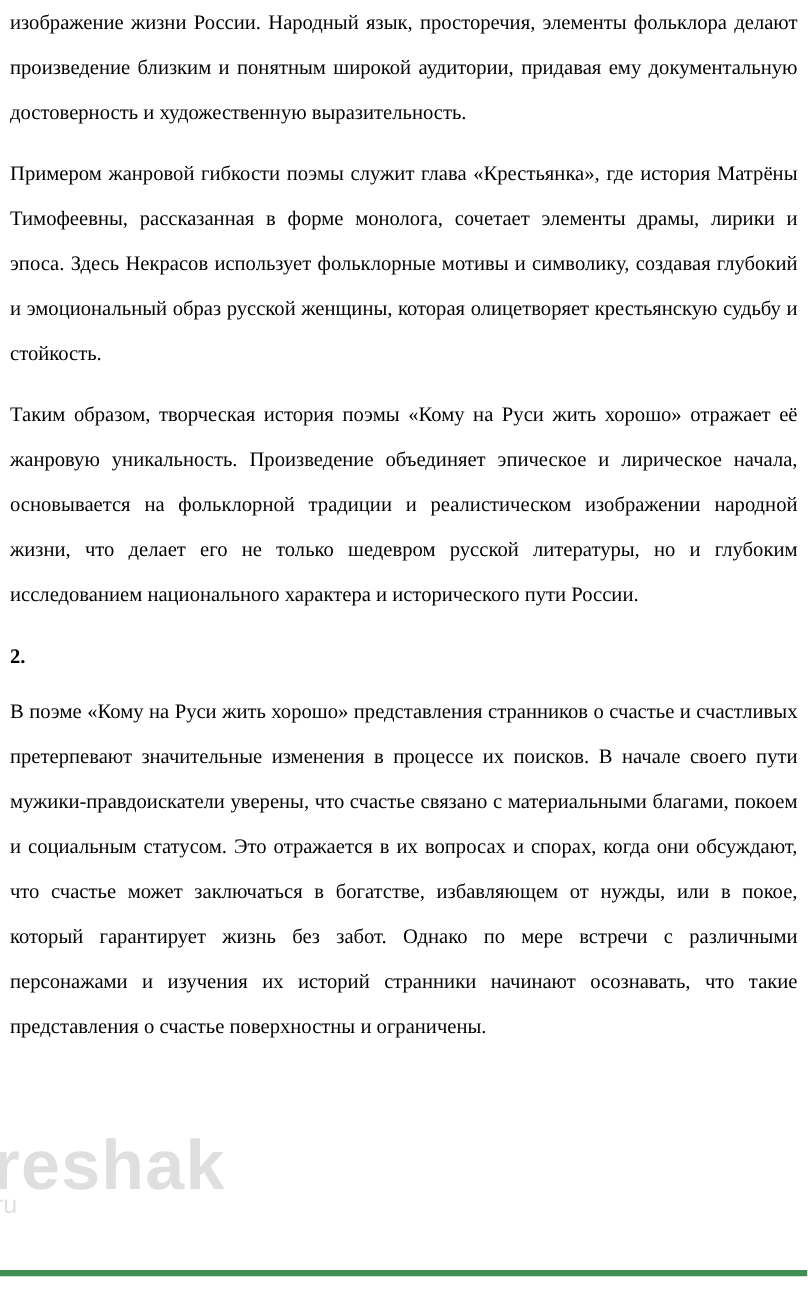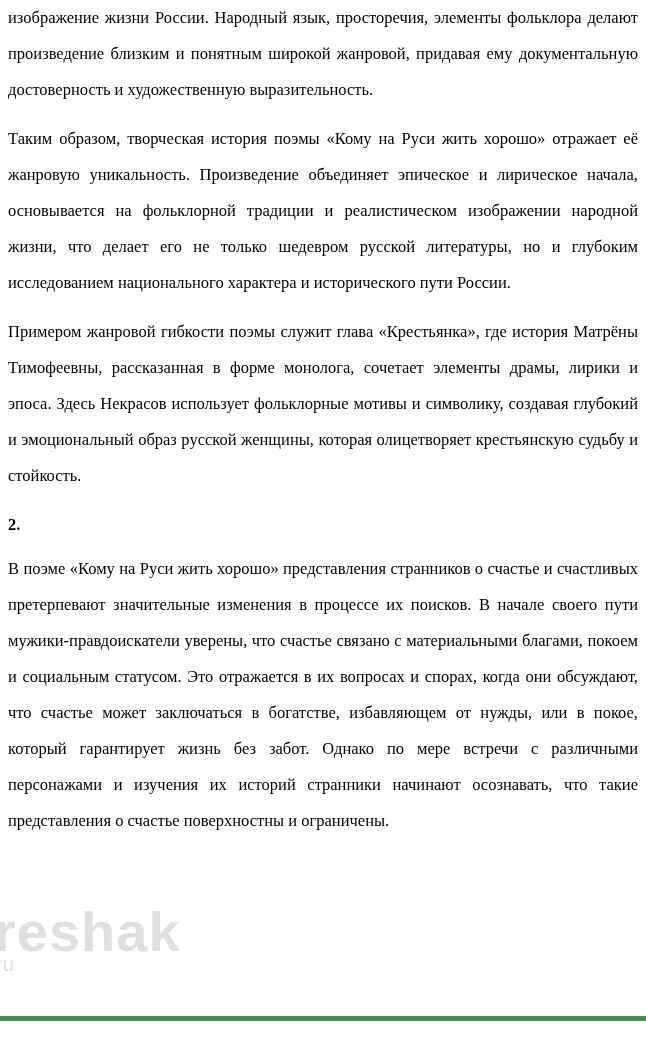--- a/index.html
+++ b/index.html
@@ -83,22 +83,22 @@
 </head>
 <body>
 
 <div id="page">
 
   <div id="watermark">
     <div class="wm-text">reshak</div>
     <div class="wm-sub">ru</div>
   </div>
 
-  <p class="para first">изображение жизни России. Народный язык, просторечия, элементы фольклора делают произведение близким и понятным широкой жанровой, придавая ему документальную достоверность и художественную выразительность.</p>
+  <p class="para first">изображение жизни России. Народный язык, просторечия, элементы фольклора делают произведение близким и понятным широкой аудитории, придавая ему документальную достоверность и художественную выразительность.</p>
+  <p class="para">Примером жанровой гибкости поэмы служит глава «Крестьянка», где история Матрёны Тимофеевны, рассказанная в форме монолога, сочетает элементы драмы, лирики и эпоса. Здесь Некрасов использует фольклорные мотивы и символику, создавая глубокий и эмоциональный образ русской женщины, которая олицетворяет крестьянскую судьбу и стойкость.</p>
   <p class="para">Таким образом, творческая история поэмы «Кому на Руси жить хорошо» отражает её жанровую уникальность. Произведение объединяет эпическое и лирическое начала, основывается на фольклорной традиции и реалистическом изображении народной жизни, что делает его не только шедевром русской литературы, но и глубоким исследованием национального характера и исторического пути России.</p>
-  <p class="para">Примером жанровой гибкости поэмы служит глава «Крестьянка», где история Матрёны Тимофеевны, рассказанная в форме монолога, сочетает элементы драмы, лирики и эпоса. Здесь Некрасов использует фольклорные мотивы и символику, создавая глубокий и эмоциональный образ русской женщины, которая олицетворяет крестьянскую судьбу и стойкость.</p>
 
   <div class="num-head">2.</div>
 
   <p class="para">В поэме «Кому на Руси жить хорошо» представления странников о счастье и счастливых претерпевают значительные изменения в процессе их поисков. В начале своего пути мужики-правдоискатели уверены, что счастье связано с материальными благами, покоем и социальным статусом. Это отражается в их вопросах и спорах, когда они обсуждают, что счастье может заключаться в богатстве, избавляющем от нужды, или в покое, который гарантирует жизнь без забот. Однако по мере встречи с различными персонажами и изучения их историй странники начинают осознавать, что такие представления о счастье поверхностны и ограничены.</p>
 
   <div id="wm-bar"></div>
 </div>
 
 </body></html>

